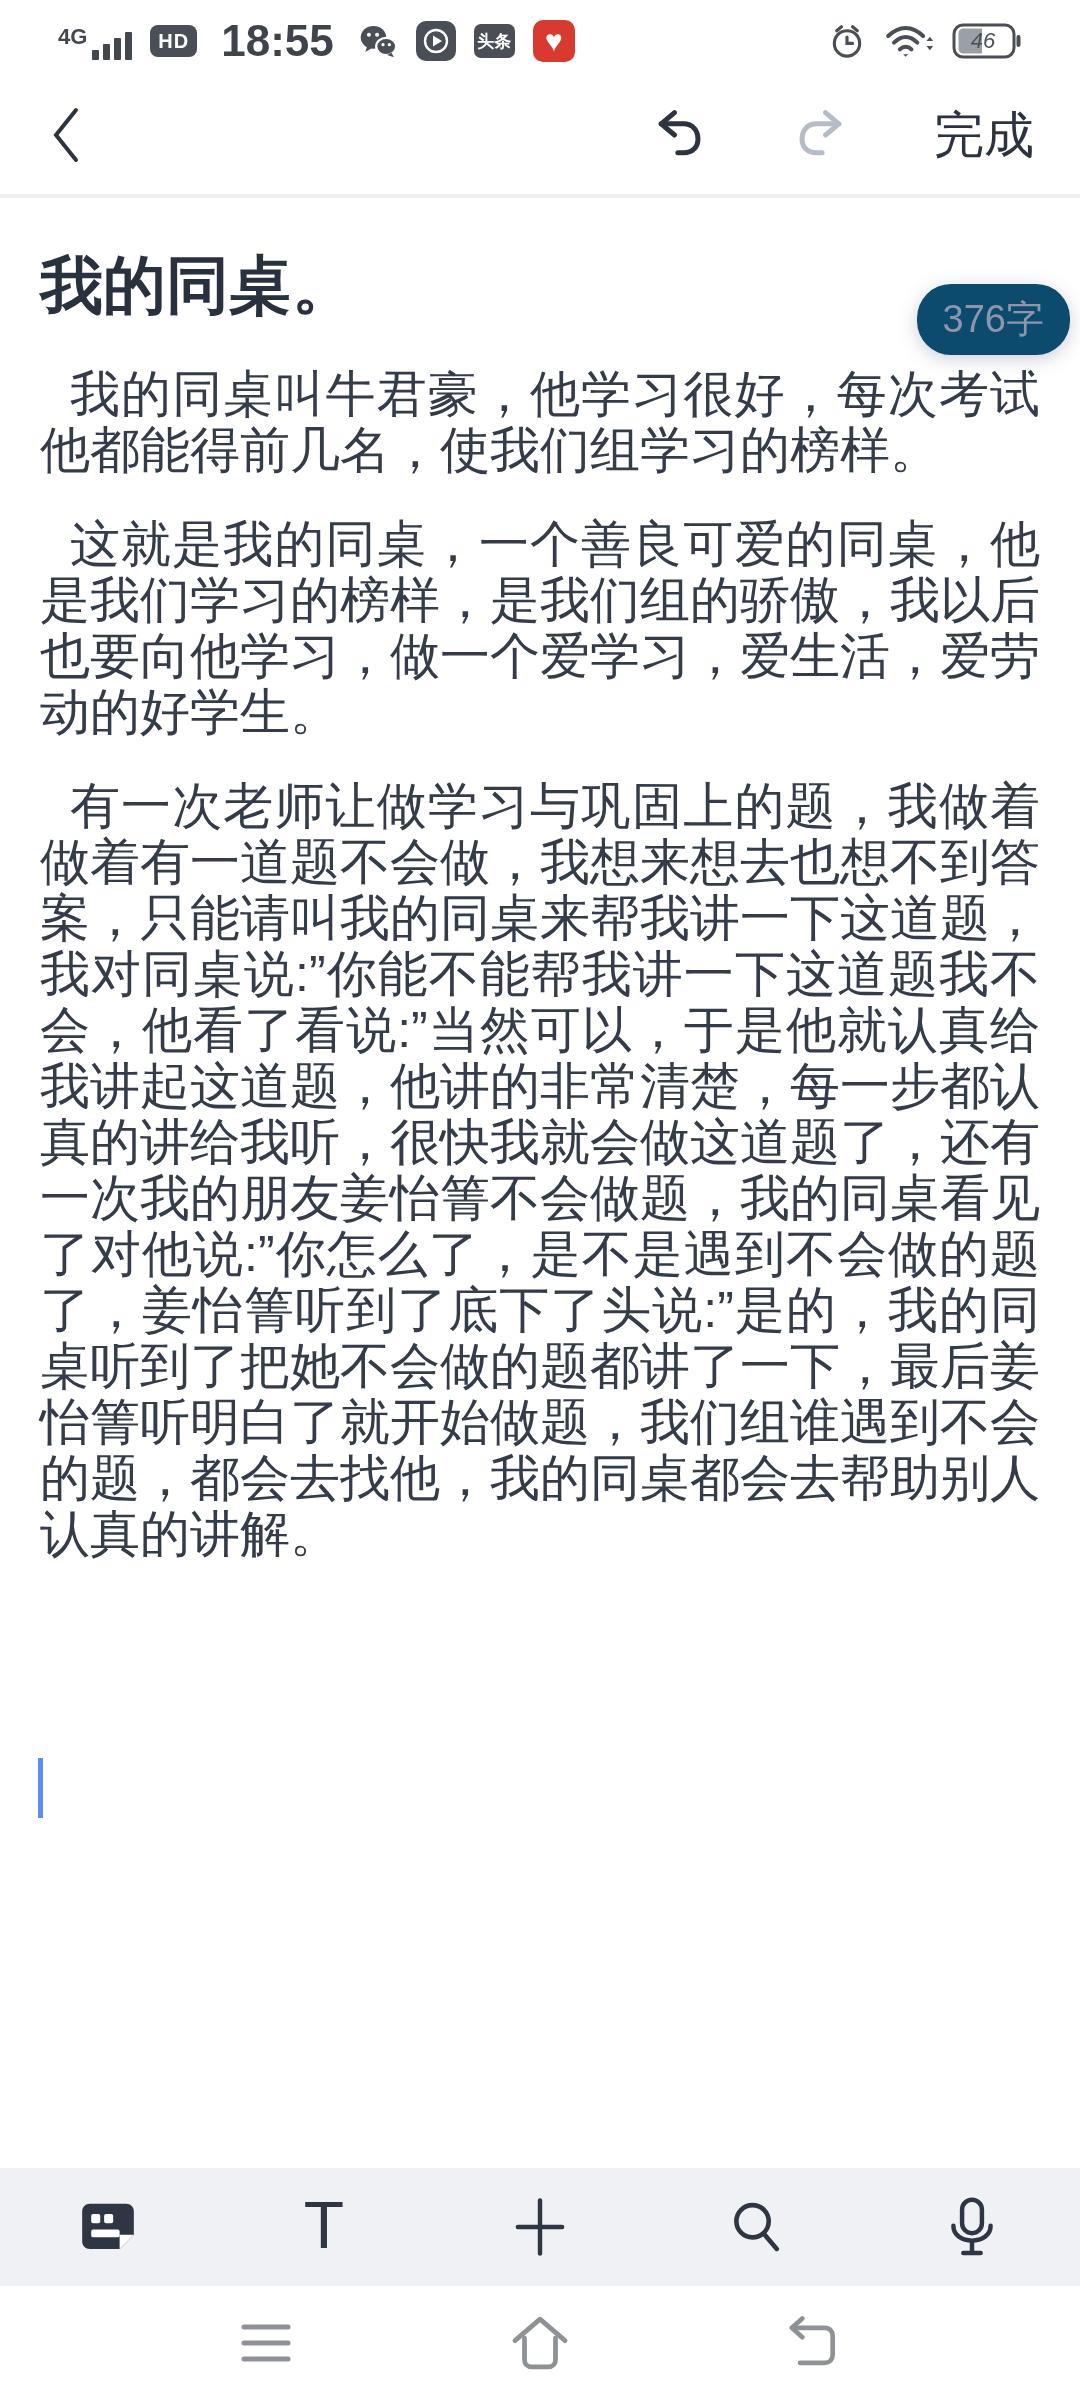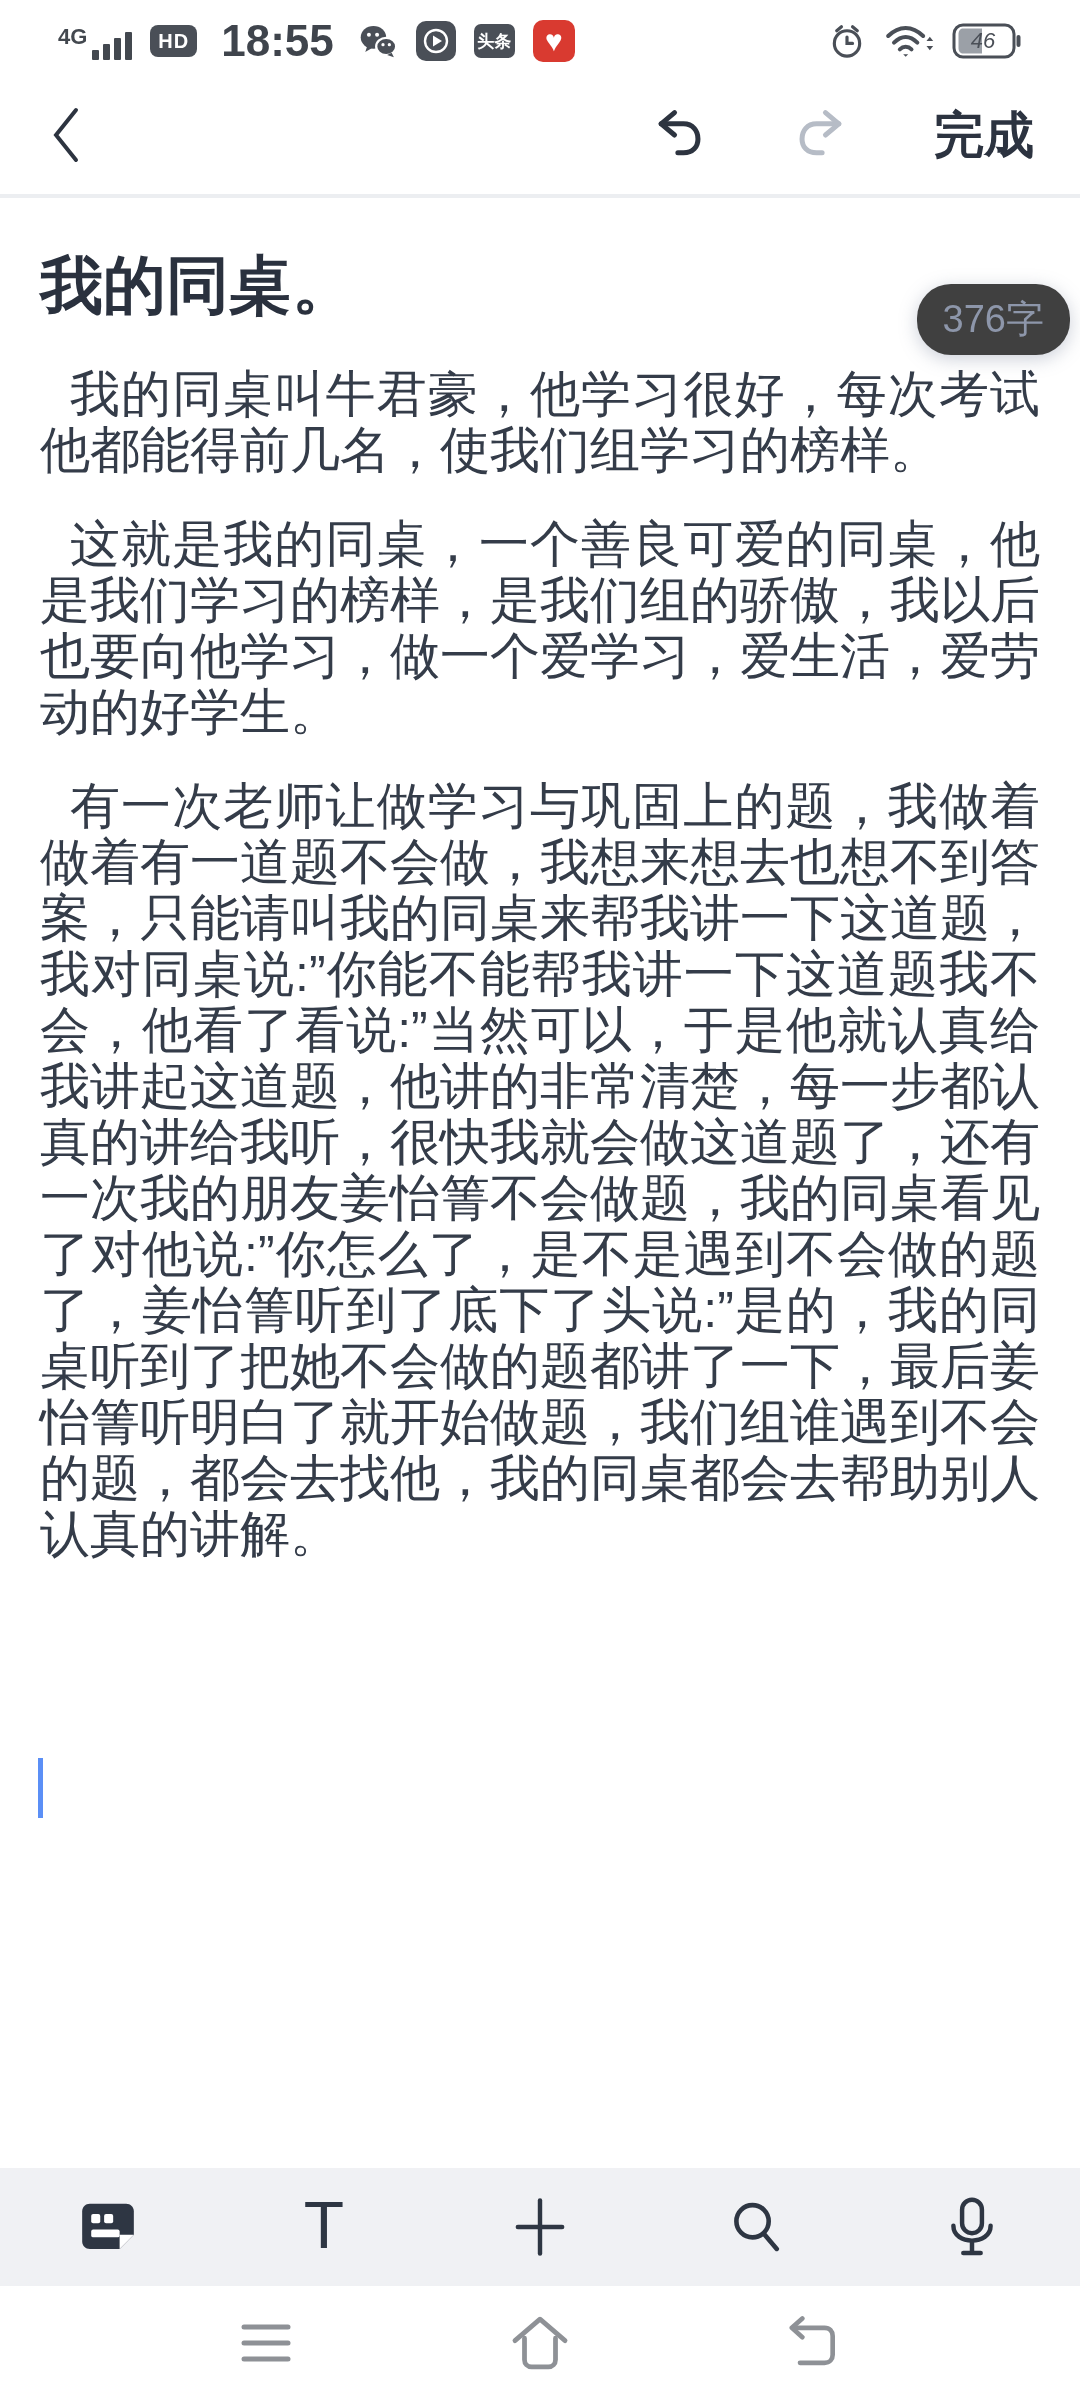--- a/index.html
+++ b/index.html
@@ -23,27 +23,27 @@
   .heart{background:#d93a30;width:42px;height:42px;border-radius:10px;font-size:30px;line-height:1;}
   .sb-right{margin-left:auto;display:flex;align-items:center;gap:18px;color:#4a4f57;}
   .battery{position:relative;width:70px;height:38px;}
   .battery .pct{position:absolute;left:0;top:2px;width:62px;text-align:center;font-size:22px;
                 color:#4a4f57;line-height:34px;font-style:italic;}
 
   
   .navbar{position:absolute;top:76px;left:0;right:0;height:122px;display:flex;align-items:center;
           padding:0 46px;box-sizing:border-box;border-bottom:4px solid #eceef1;}
   .nav-right{margin-left:auto;display:flex;align-items:center;gap:84px;}
-  .done-btn{font-size:50px;color:#2c3340;font-weight:700;}
+  .done-btn{font-size:50px;color:#2c3340;font-weight:400;}
 
   
   .content{position:absolute;top:202px;left:0;right:0;bottom:232px;padding:0 40px;box-sizing:border-box;
            overflow:hidden;}
   .doc-title{margin:40px 0 0;font-size:63px;line-height:86px;font-weight:700;color:#2a313e;}
-  .wc-badge{position:absolute;top:82px;right:10px;background:#404040;border-radius:34px;
+  .wc-badge{position:absolute;top:82px;right:10px;background:#0c4a6e;border-radius:34px;
             padding:10px 26px;font-size:38px;color:#8d96aa;
             box-shadow:0 4px 18px rgba(120,132,155,.38);}
   .content p{margin:38px 0 0;font-size:50px;line-height:56px;color:#343c49;text-indent:30px;
              text-align:justify;letter-spacing:0;}
   .caret{position:absolute;left:38px;top:1758px;width:5px;height:60px;background:#5b8ff6;}
 
   
   .toolbar{position:absolute;left:0;right:0;top:2168px;height:118px;background:#f0f1f4;
            display:flex;align-items:center;}
   .tb-btn{flex:1;display:flex;align-items:center;justify-content:center;color:#2e3643;}

